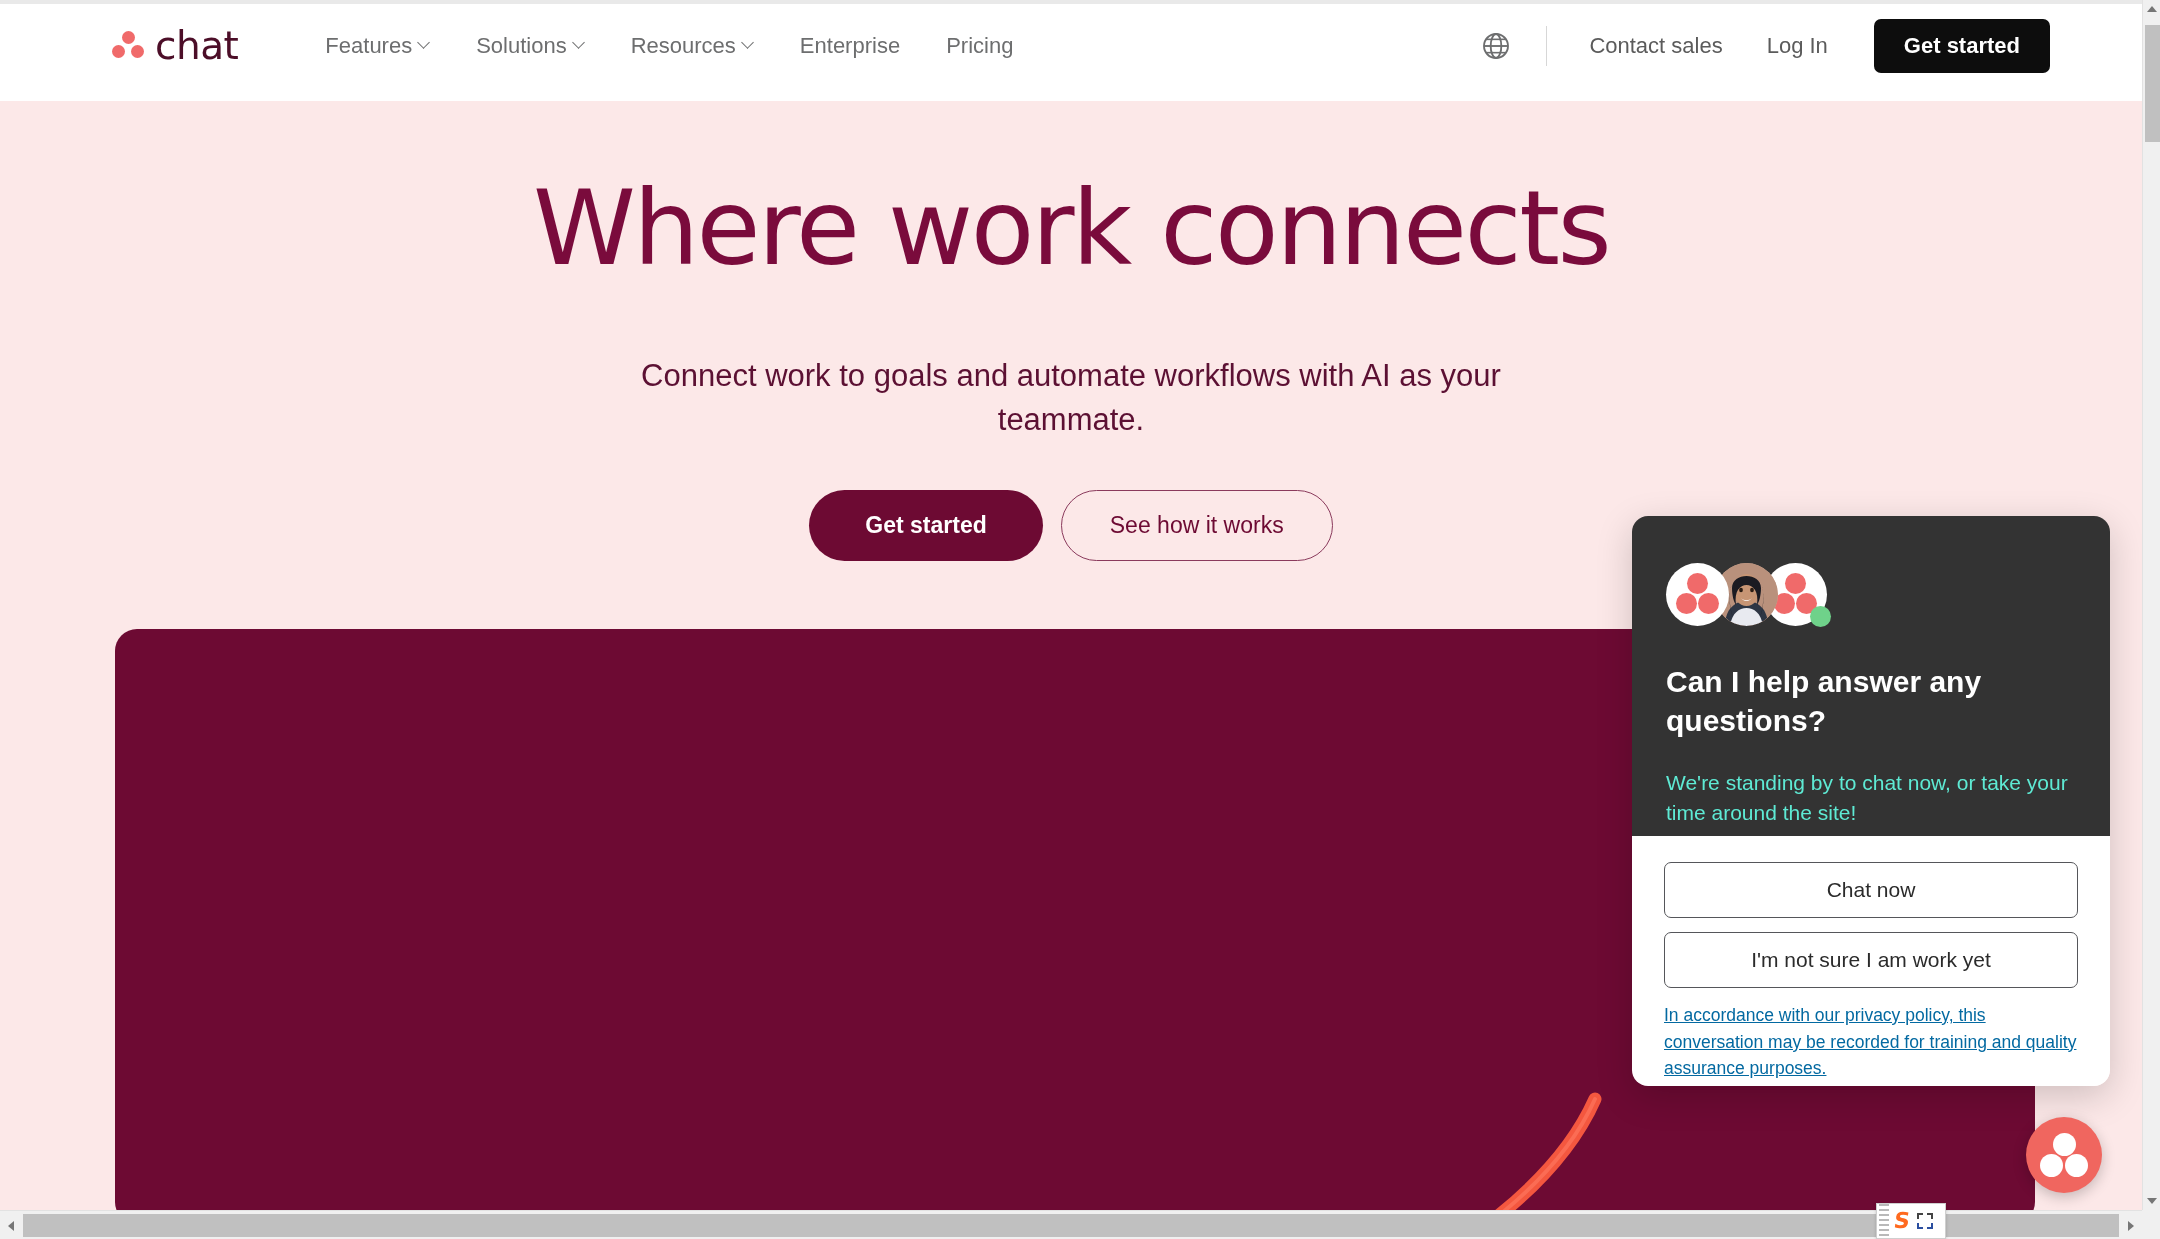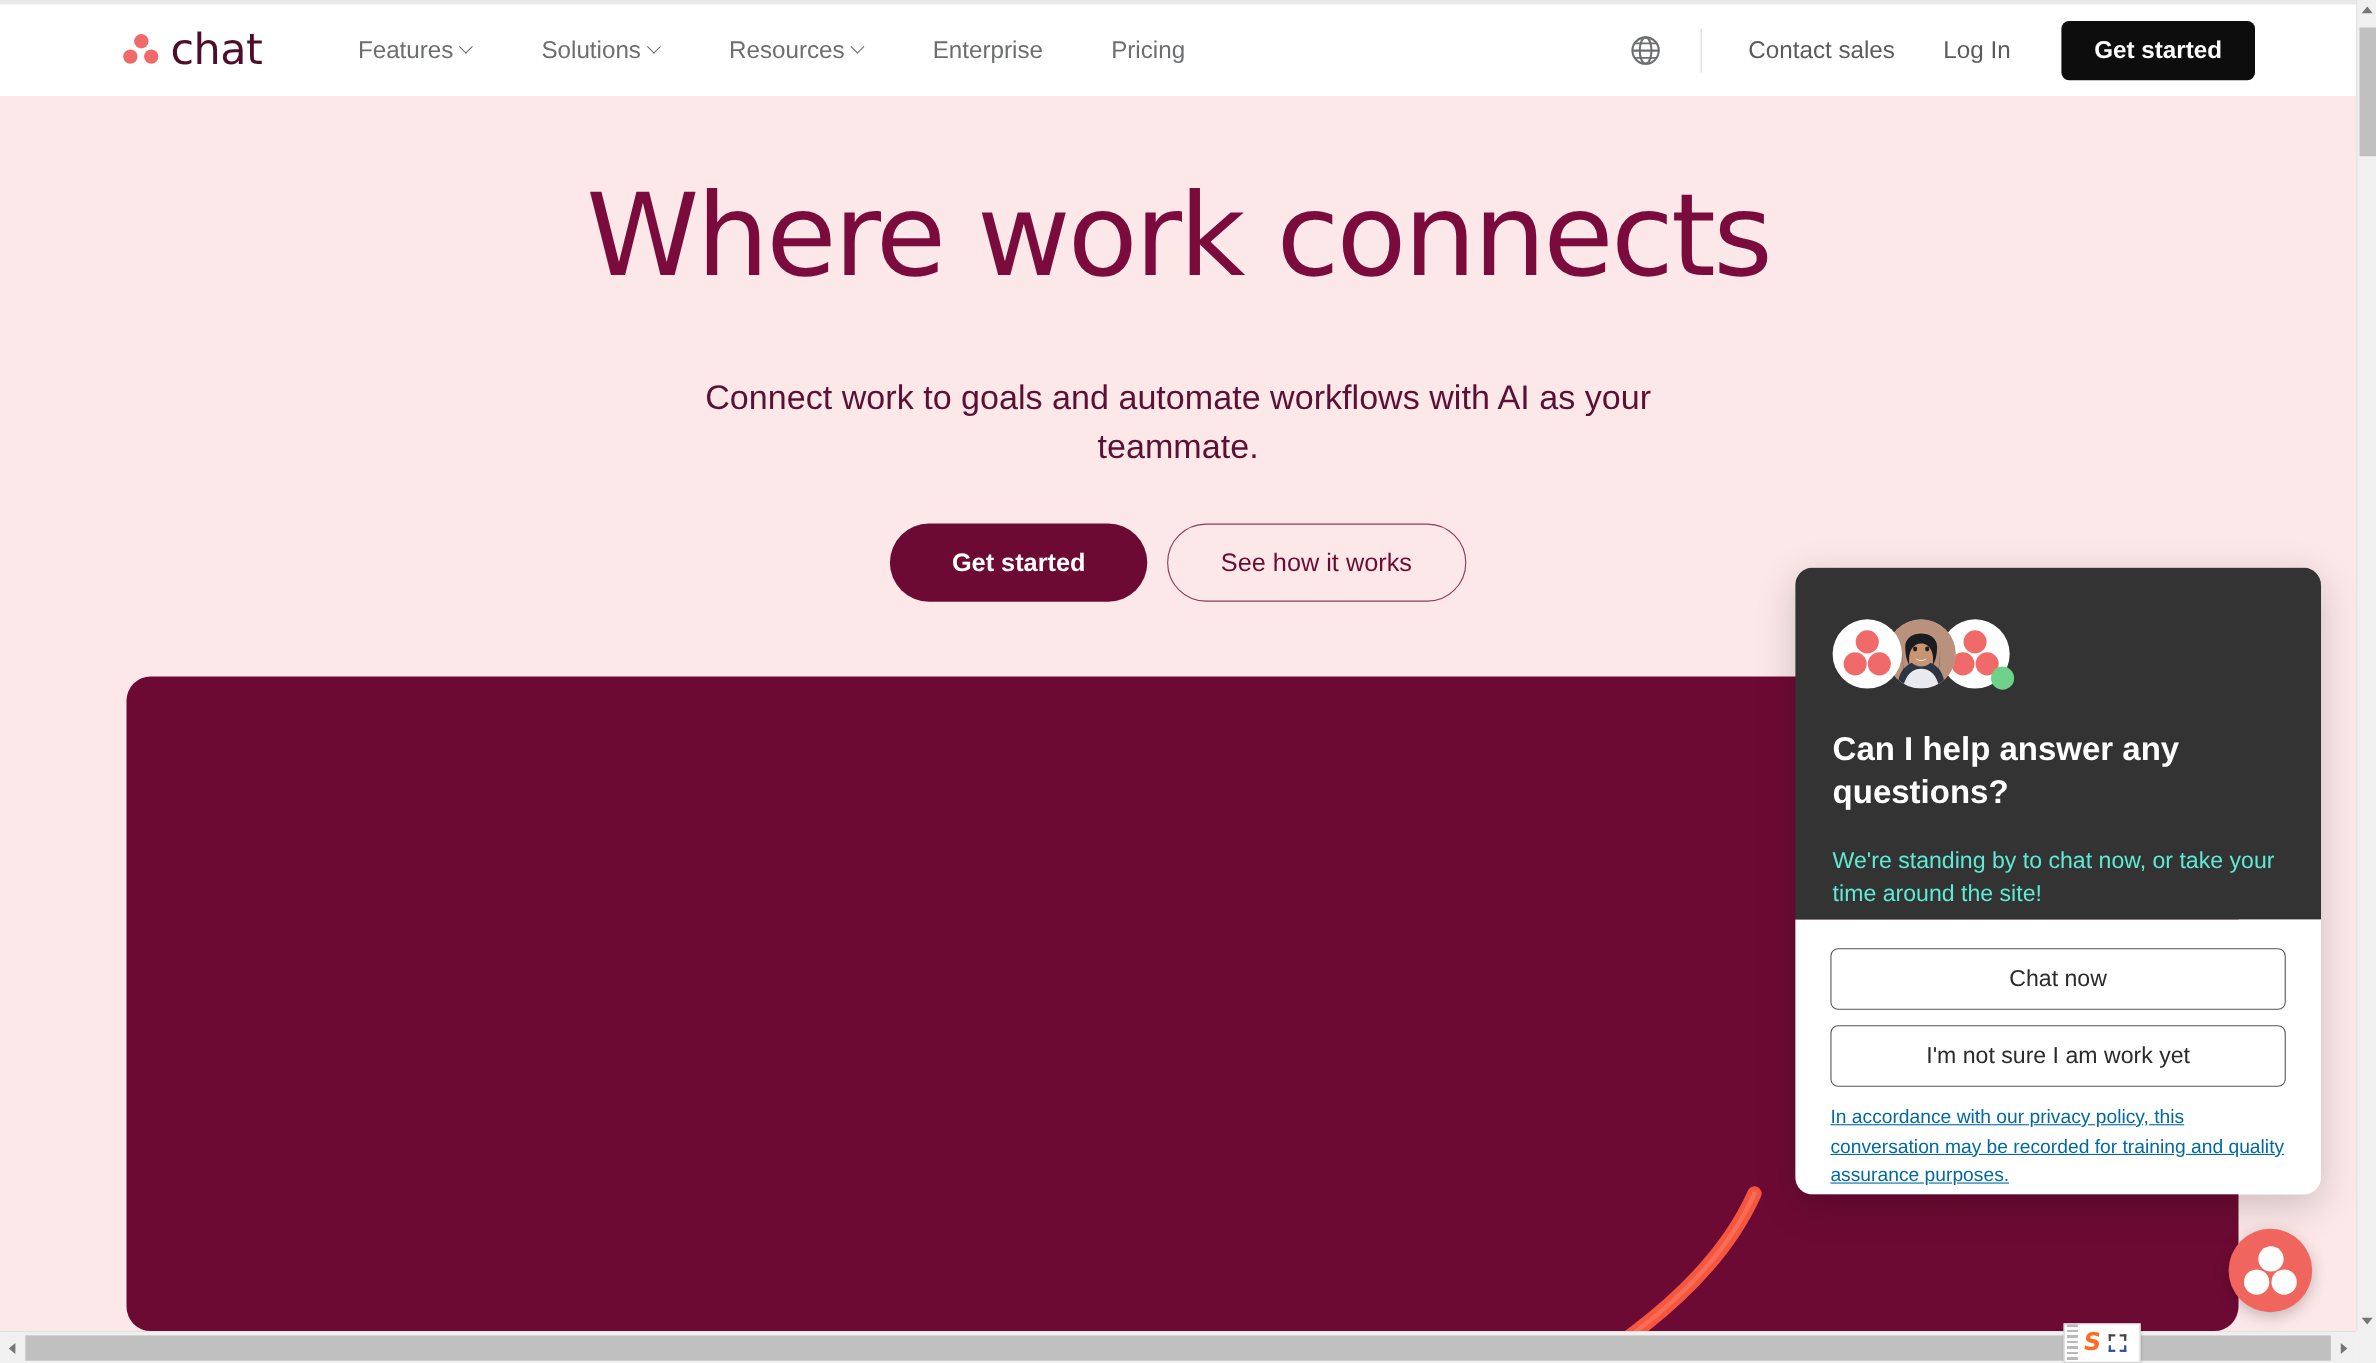--- a/index.html
+++ b/index.html
@@ -35,21 +35,21 @@
   .logo-mark i { position:absolute; display:block; border-radius:50%; background:#f06a6a; }
   .logo-mark i.d1 { width:13px; height:13px; left:9.5px; top:0; }
   .logo-mark i.d2 { width:13px; height:13px; left:0px;  top:14px; }
   .logo-mark i.d3 { width:13px; height:13px; left:19px; top:14px; }
   .logo-text {
     font-size:39px; color:#4c0e28; letter-spacing:-0.5px;
     font-weight:400; line-height:1;
     font-family:"DejaVu Sans", sans-serif;
   }
 
-  nav.main-nav { display:flex; align-items:flex-end; margin-left:64px; gap:16px; }
+  nav.main-nav { display:flex; align-items:flex-end; margin-left:64px; gap:0; }
   nav.main-nav .nav-item {
     display:flex; align-items:center; gap:7px;
     font-size:22px; color:#6d6e6f;
     padding:10px 23px; cursor:pointer; white-space:nowrap;
   }
   .chev {
     width:11px; height:11px; display:inline-block; position:relative; top:-2px;
   }
   .chev::after {
     content:""; position:absolute; left:0; top:0;
@@ -67,21 +67,21 @@
     font-size:22px; color:#5b5b5b; padding:10px 22px; cursor:pointer; white-space:nowrap;
   }
   .btn-dark {
     background:#0d0d0d; color:#ffffff; font-size:22px; font-weight:bold;
     padding:14px 30px; border-radius:7px; cursor:pointer; margin-left:24px;
     white-space:nowrap;
   }
 
   
   #hero {
-    position:absolute; left:0; top:87px;
+    position:absolute; left:0; top:101px;
     width:2142px; height:1123px;
     background:#fce8e8;
     overflow:hidden;
   }
   #hero-h1 {
     position:absolute; left:0; top:71px; width:2142px;
     text-align:center;
     font-size:104px; line-height:1.08;
     color:#7a0b3c; font-weight:400;
     font-family:"DejaVu Sans", sans-serif;

